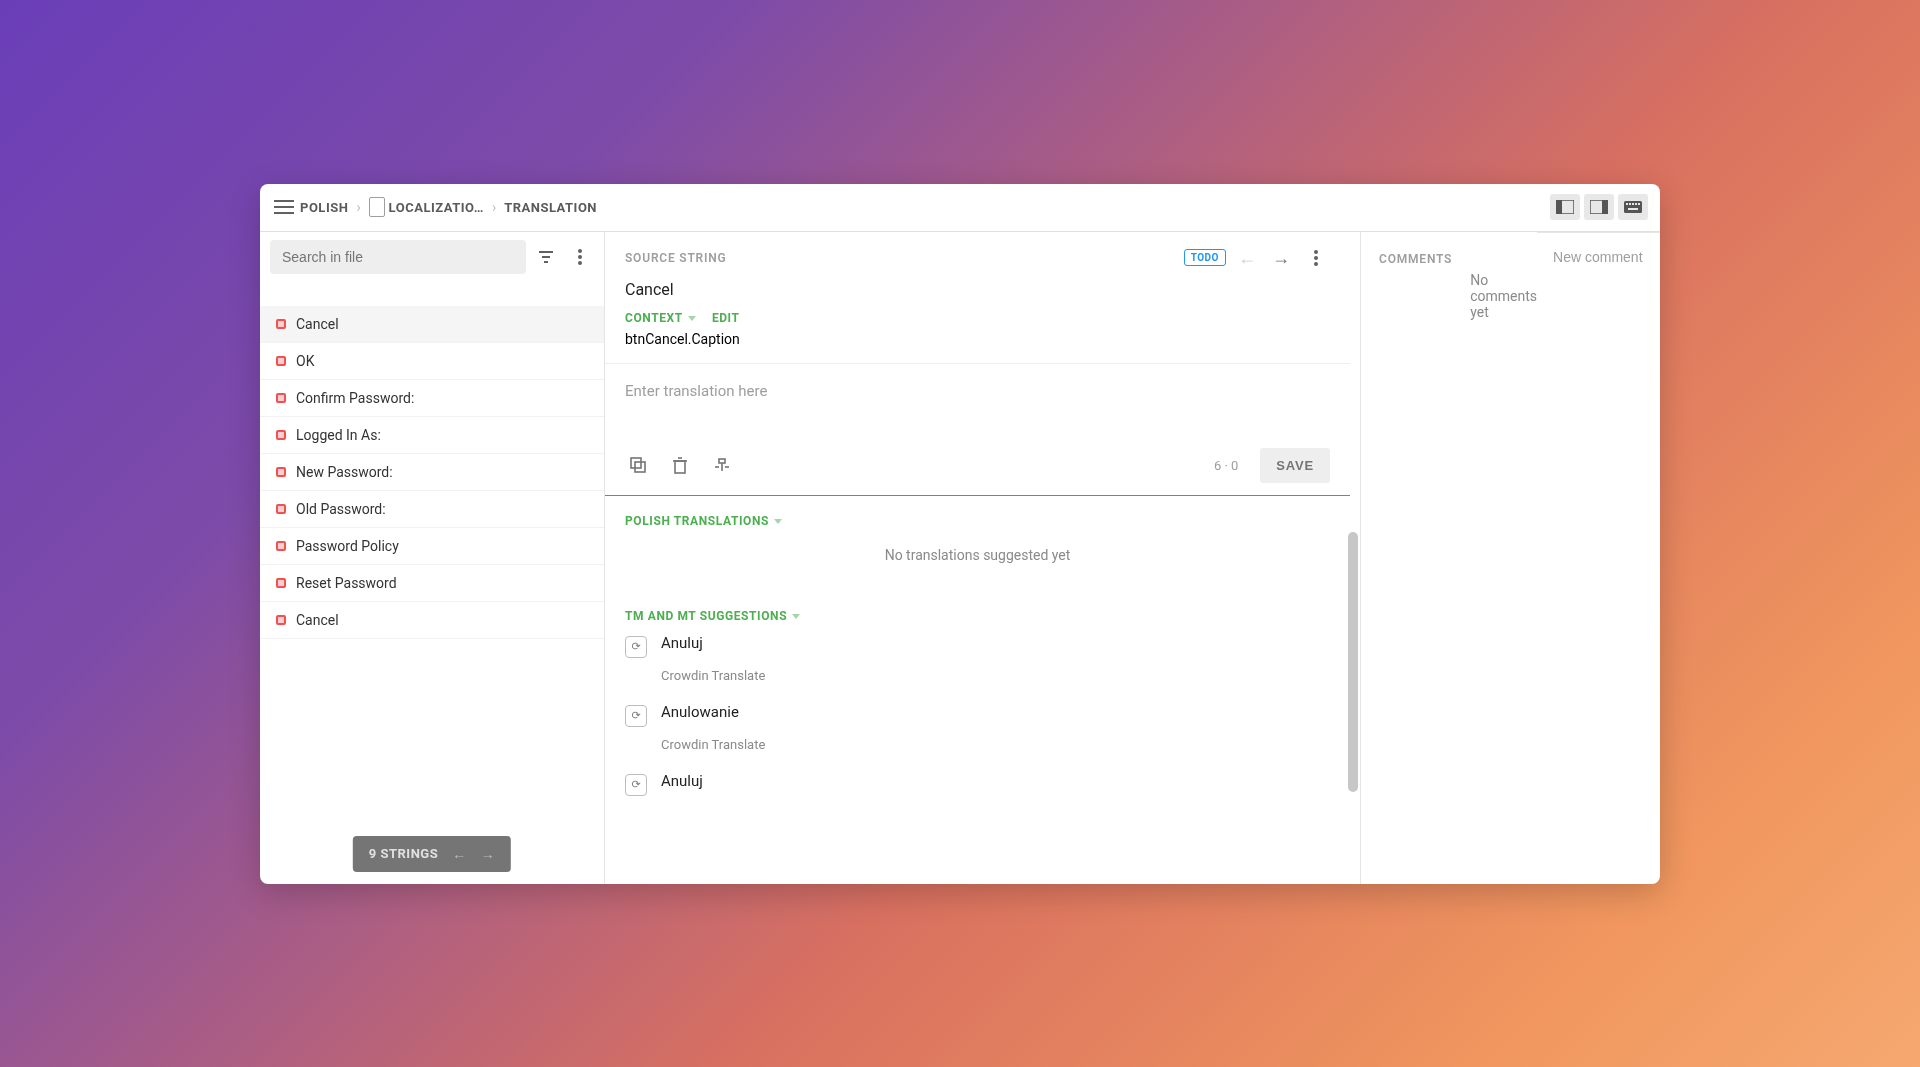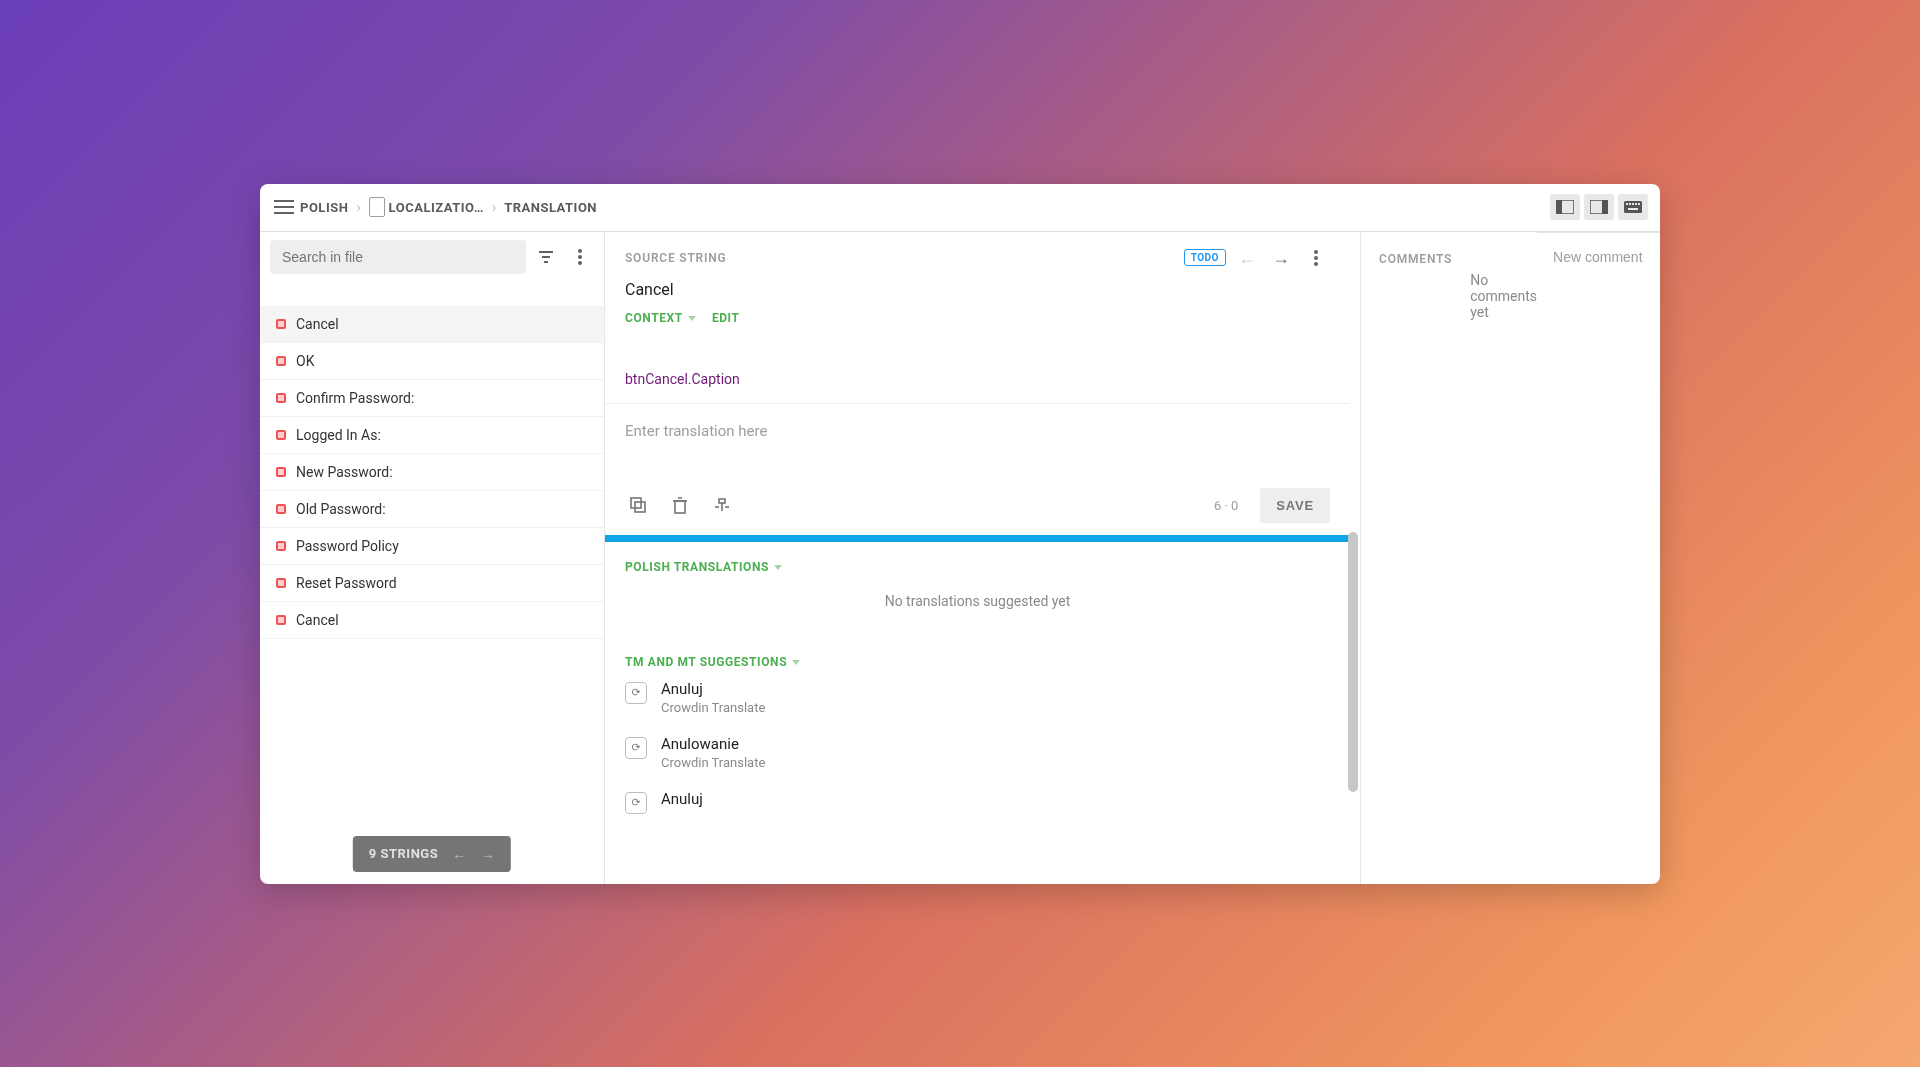--- a/index.html
+++ b/index.html
@@ -211,26 +211,25 @@
   display:inline-block;
   margin-left:5px;
   border-left:4px solid transparent;
   border-right:4px solid transparent;
   border-top:5px solid #a5d6a7;
   vertical-align:middle;
 }
 .context-val {
   padding: 2px 20px 16px;
   font-size:14px;
-  color:#701a75;
-  margin-top:40px;
+  color:#000000;
 }
 .trans-area {
   border-top:1px solid #eee;
-  border-bottom:7px solid #0ea5e9;
+  border-bottom:1px solid #0ea5e9;
 }
 .trans-input {
   width:100%;
   border:none;
   outline:none;
   resize:none;
   font-size:15px;
   padding: 18px 20px;
   min-height: 70px;
   font-family:inherit;
@@ -285,21 +284,21 @@
   width:22px; height:22px;
   border:1px solid #bdbdbd;
   border-radius:4px;
   display:flex; align-items:center; justify-content:center;
   font-size:11px;
   color:#757575;
   flex-shrink:0;
   margin-top:2px;
 }
 .sug-text { font-size:15px; color:#222; }
-.sug-source { font-size:13px; color:#8a8a8a; margin-top:2px; }
+.sug-source { font-size:13px; color:#8a8a8a; margin-top:16px; }
 
 .main-scrollbar {
   position:absolute;
   right:2px;
   top:300px;
   width:10px;
   height:260px;
   background:#c7c7c7;
   border-radius:5px;
 }

